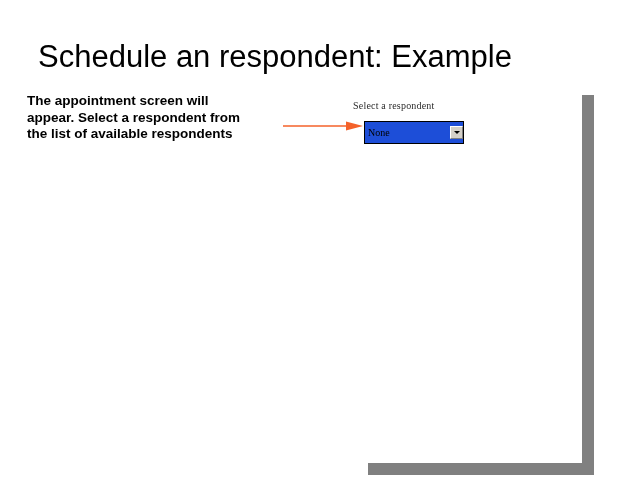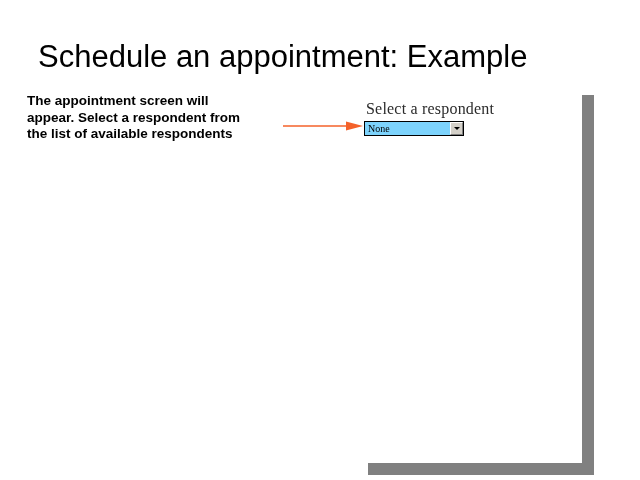--- a/index.html
+++ b/index.html
@@ -58,37 +58,37 @@
     left: 368px;
     top: 463px;
     width: 226px;
     height: 12px;
     background: #808080;
   }
 
   
   #respondent-label {
     position: absolute;
-    left: 366px;
+    left: 353px;
     top: 100px;
     font-family: "Liberation Serif", serif;
-    font-size: 16px;
+    font-size: 10px;
     font-weight: 400;
     color: #2b2b2b;
     white-space: nowrap;
     letter-spacing: 0.2px;
   }
 
   #respondent-select {
     position: absolute;
     left: 364px;
     top: 121px;
     width: 100px;
-    height: 15px;
-    background: #7dd3fc;
+    height: 23px;
+    background: #1d4ed8;
     border: 1px solid #000000;
     box-sizing: border-box;
     display: flex;
     align-items: center;
     justify-content: space-between;
   }
   #respondent-select-value {
     font-family: "Liberation Serif", serif;
     font-size: 10px;
     color: #000000;
@@ -127,21 +127,21 @@
     top: 118px;
     width: 84px;
     height: 16px;
   }
 </style>
 </head>
 <body>
 
 <div id="slide">
 
-  <div id="slide-title">Schedule an appointment: Example</div>
+  <div id="slide-title">Schedule an respondent: Example</div>
 
   <div id="body-text">The appointment screen will appear. Select a respondent from the list of available respondents</div>
 
   <div id="shadow-vertical"></div>
   <div id="shadow-horizontal"></div>
 
   <div id="respondent-label">Select a respondent</div>
 
   <div id="respondent-select">
     <span id="respondent-select-value">None</span>

